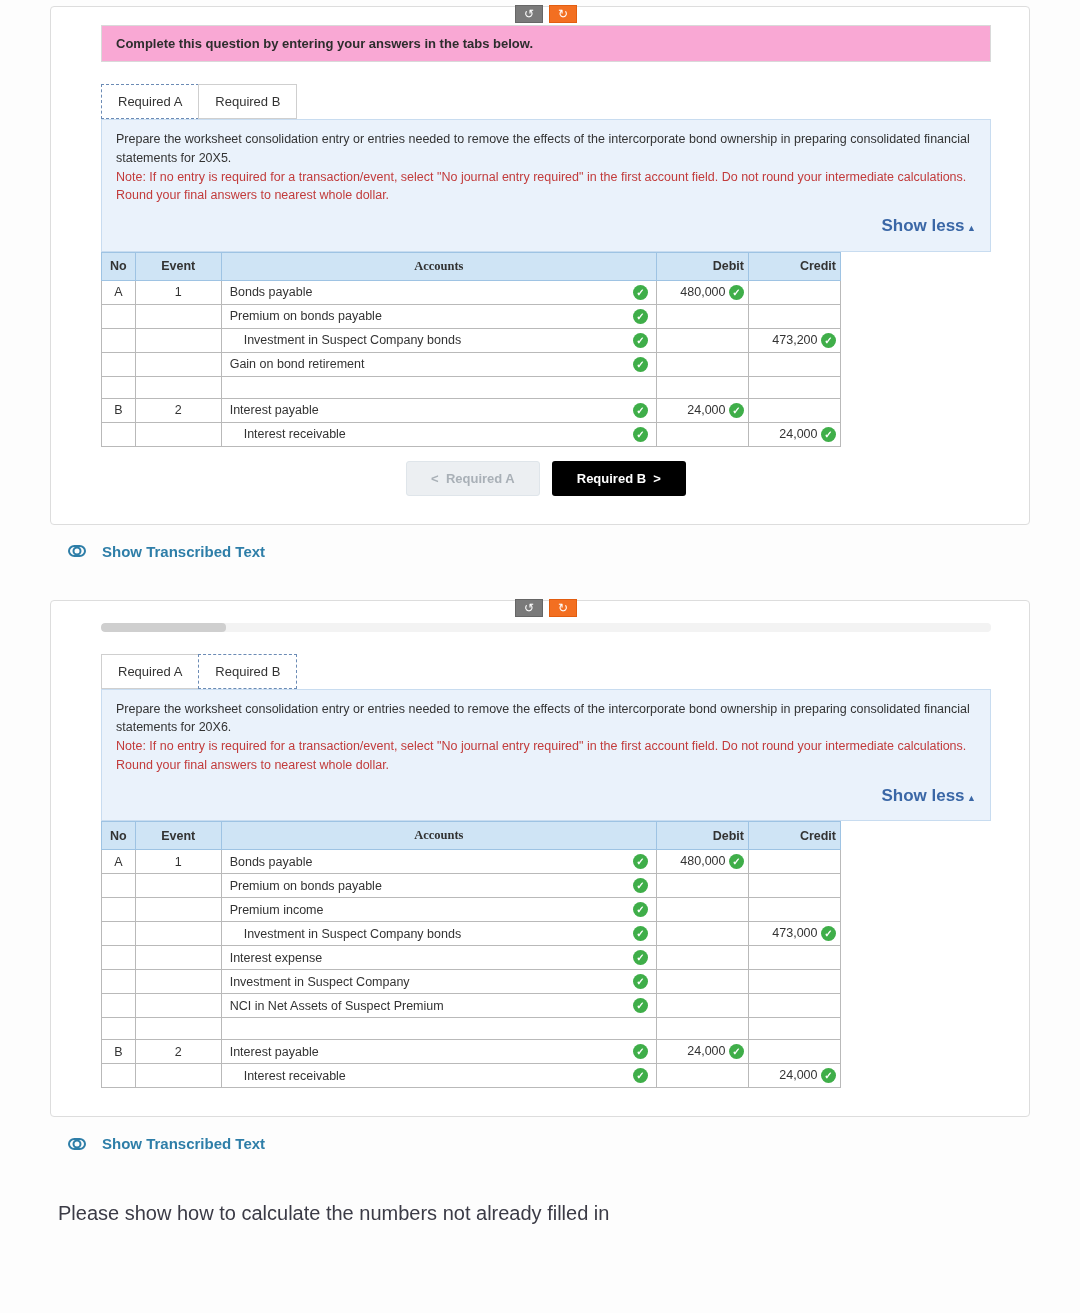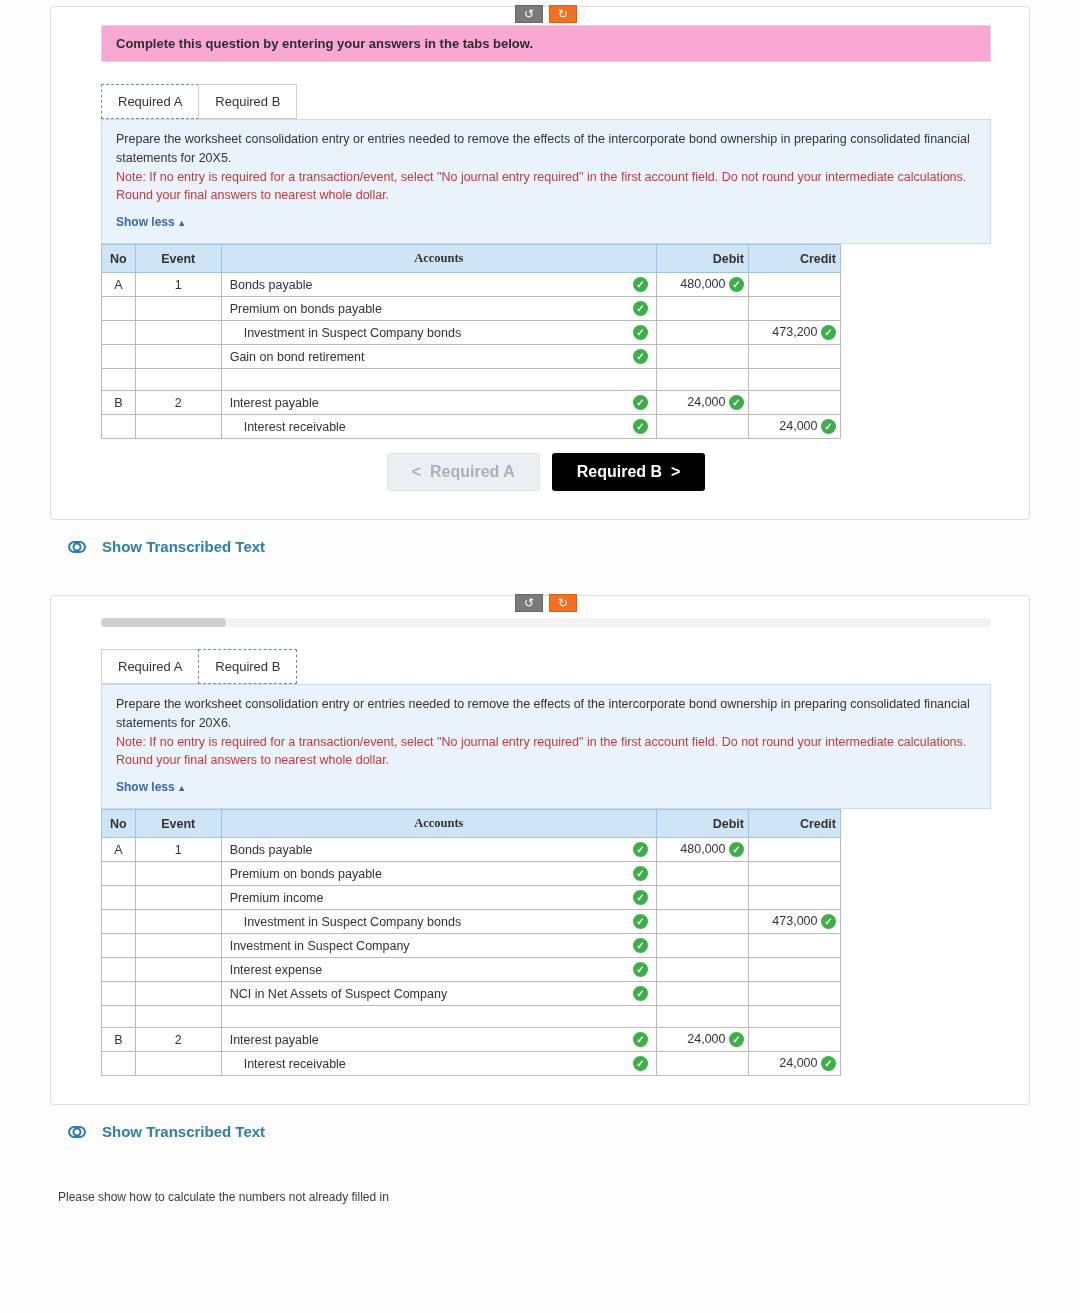--- a/index.html
+++ b/index.html
@@ -73,23 +73,24 @@
     border: 1px solid #c8dcf0;
     padding: 10px 14px 12px;
     line-height: 1.5;
     color: #333;
     font-size: 12.5px;
     position: relative;
   }
   .info-box .note { color: #c23b3b; }
   .show-less {
     display:block;
+    text-align: right;
     color: #3a67a6;
     font-weight: bold;
-    font-size: 12px;
+    font-size: 17px;
     margin-top: 8px;
     cursor: pointer;
   }
   .show-less::after {
     content: " \25B2";
     font-size: 9px;
   }
   table.journal {
     border-collapse: collapse;
     width: 100%;
@@ -125,21 +126,21 @@
     width:15px; height:15px; border-radius:50%;
     background:#3fae49; color:#fff; font-size:10px; font-weight:bold;
     flex: 0 0 15px;
   }
   .nav-buttons {
     display:flex; justify-content:center; gap:12px; margin-top: 14px;
   }
   .nav-btn {
     padding: 9px 24px;
     border-radius: 3px;
-    font-size: 16px;
+    font-size: 13px;
     font-weight: bold;
     border: 1px solid transparent;
     cursor: pointer;
   }
   .nav-prev { background:#eceff2; color:#a9b0b7; border-color:#dfe5ea;}
   .nav-next { background:#000000; color:#fff; }
   .transcript {
     display:flex; align-items:center; gap:16px;
     color:#2e7ea8; font-weight:bold; font-size:15px;
     margin: 18px 0 20px 18px;
@@ -147,21 +148,21 @@
   }
   .eye-icon {
     width:18px; height:12px; border:2px solid #2e7ea8; border-radius: 70% 70% 70% 70% / 100% 100% 100% 100%;
     position:relative; display:inline-block;
   }
   .eye-icon::after{
     content:""; position:absolute; left:50%; top:50%; width:5px; height:5px;
     border:2px solid #2e7ea8; border-radius:50%; transform:translate(-50%,-50%);
   }
   .footer-question {
-    font-size: 12px;
+    font-size: 20px;
     color:#3b3b46;
     margin: 50px 0 10px 8px;
   }
 </style>
 </head>
 <body>
 
 <div class="panel">
   <div class="toolbar-top">
     <span class="tb-btn tb-grey">↺</span>
@@ -363,45 +364,45 @@
             </div>
           </td>
         <td class="col-num"></td>
         <td class="col-num"><span>473,000</span> <span class="check">✓</span></td>
         </tr>
       <tr>
           <td class="col-no"></td>
           <td class="col-ev"></td>
         <td>
             <div class="acc-cell">
+              <span>Interest expense</span>
+              <span class="check">✓</span>
+            </div>
+          </td>
+        <td class="col-num"></td>
+          <td class="col-num"></td>
+        </tr>
+      <tr>
+          <td class="col-no"></td>
+          <td class="col-ev"></td>
+        <td>
+            <div class="acc-cell">
               <span>Investment in Suspect Company</span>
               <span class="check">✓</span>
             </div>
           </td>
         <td class="col-num"></td>
           <td class="col-num"></td>
         </tr>
       <tr>
           <td class="col-no"></td>
           <td class="col-ev"></td>
         <td>
             <div class="acc-cell">
-              <span>Interest expense</span>
-              <span class="check">✓</span>
-            </div>
-          </td>
-        <td class="col-num"></td>
-          <td class="col-num"></td>
-        </tr>
-      <tr>
-          <td class="col-no"></td>
-          <td class="col-ev"></td>
-        <td>
-            <div class="acc-cell">
-              <span>NCI in Net Assets of Suspect Company</span>
+              <span>NCI in Net Assets of Suspect Premium</span>
               <span class="check">✓</span>
             </div>
           </td>
         <td class="col-num"></td>
           <td class="col-num"></td>
         </tr>
       <tr>
           <td class="col-no"></td>
           <td class="col-ev"></td>
           <td></td>

